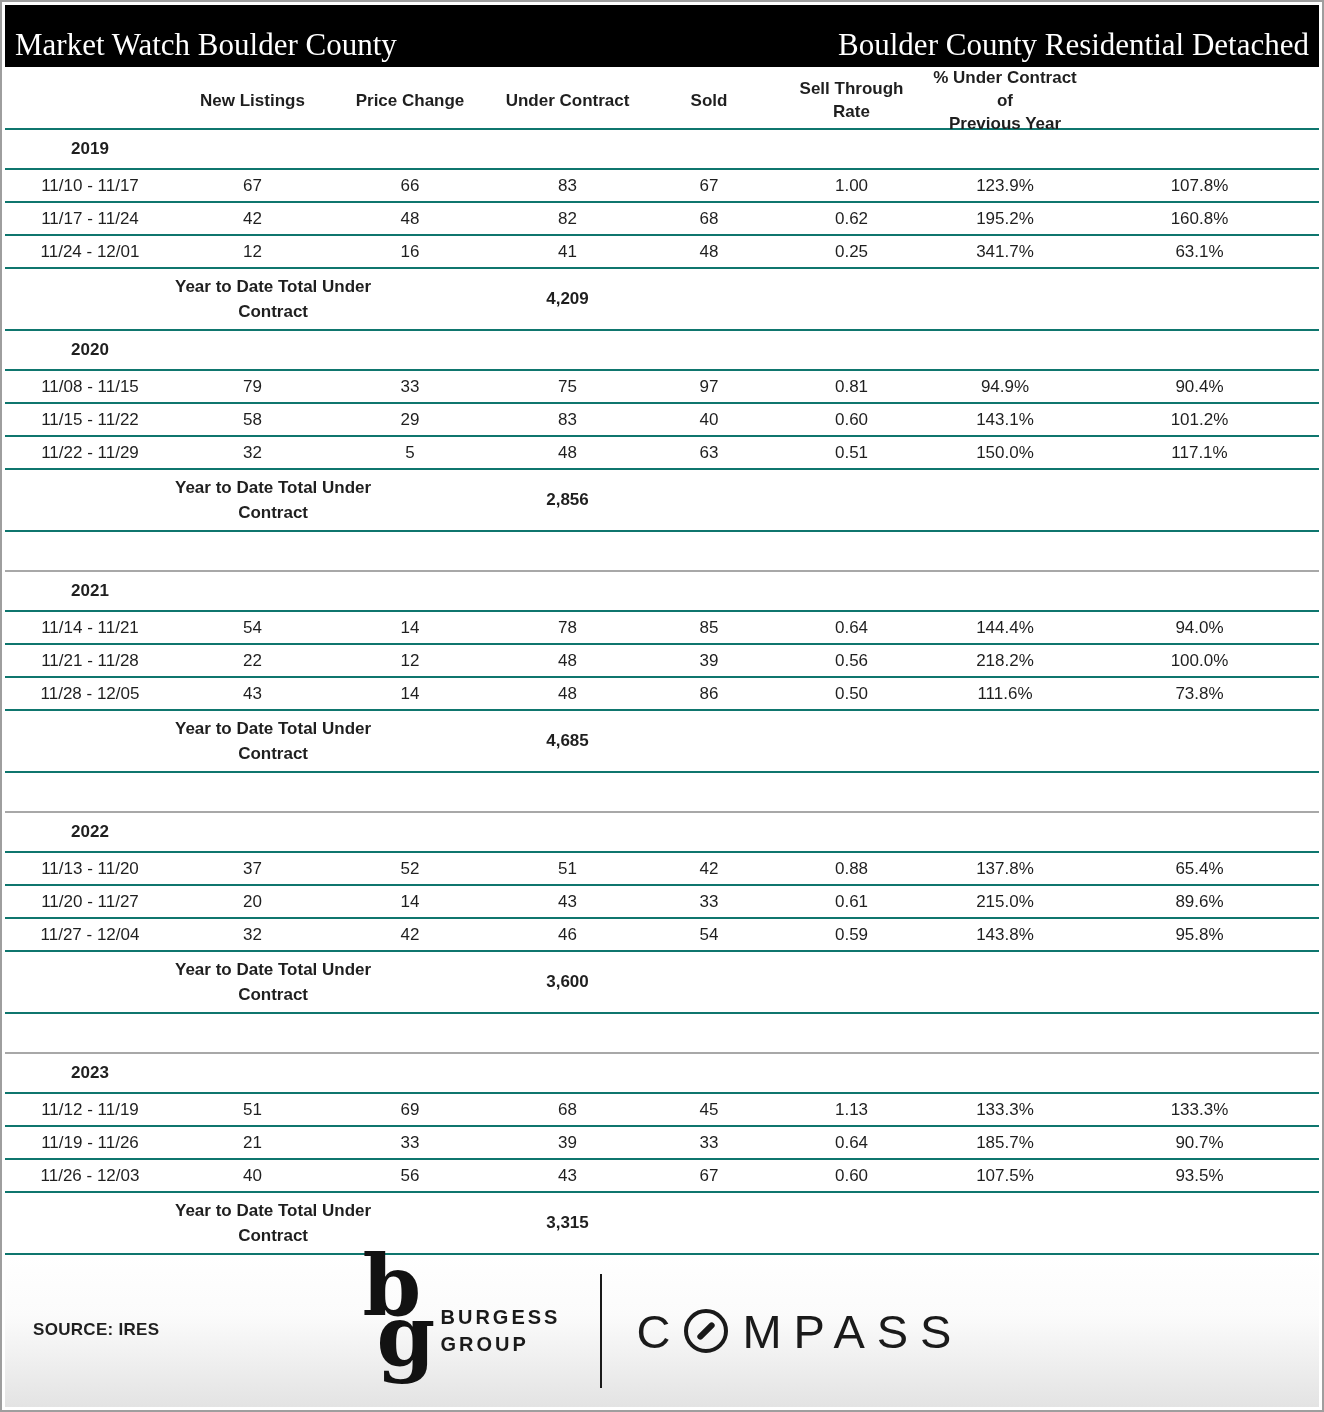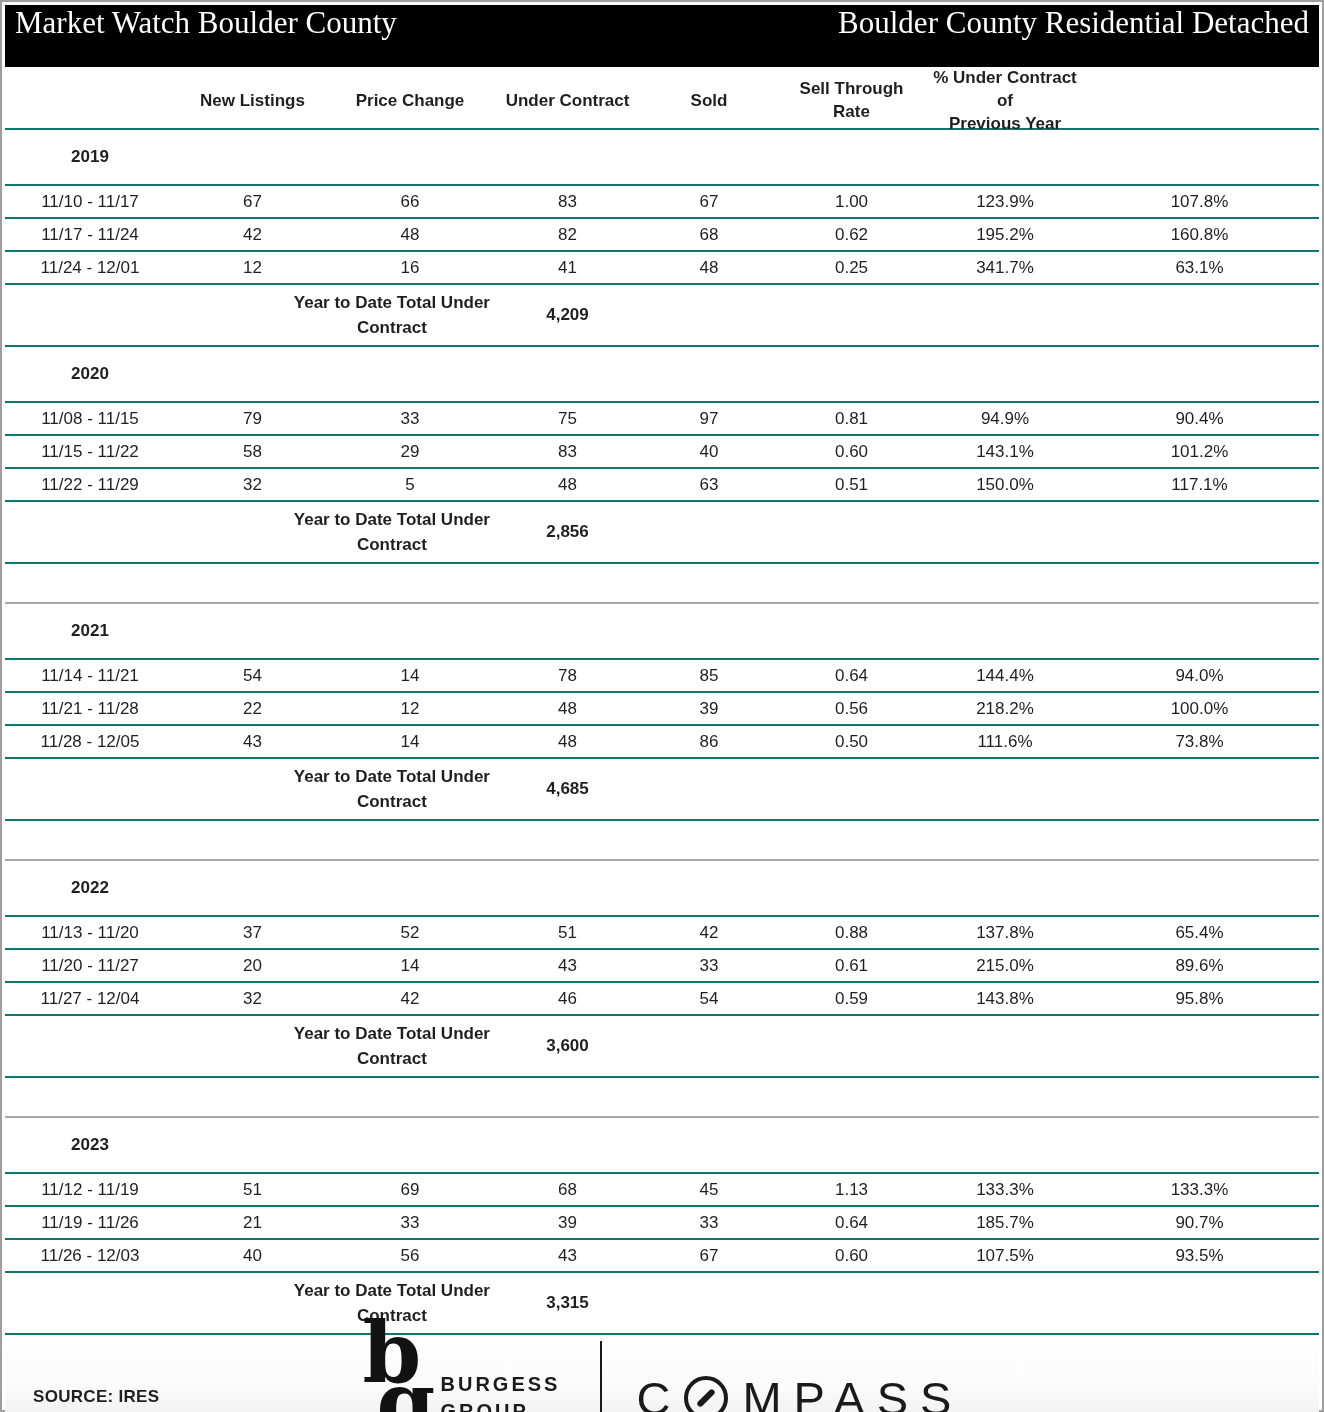--- a/index.html
+++ b/index.html
@@ -13,43 +13,43 @@
     width:1324px; height:1412px;
     border:2px solid #9e9e9e;
     padding:3px;
     background:#ffffff;
     display:flex; flex-direction:column;
   }
   
   .banner {
     height:62px; flex:0 0 62px;
     background:#000000; color:#ffffff;
-    display:flex; justify-content:space-between; align-items:flex-start;
+    display:flex; justify-content:space-between; align-items:flex-end;
     padding:0 10px 4px 10px;
     font-family:"Liberation Serif", serif;
     font-size:31px; font-weight:500;
     white-space:nowrap;
   }
   
   .grid-row {
     display:grid;
     grid-template-columns:170px 155px 160px 155px 128px 157px 150px 1fr;
     align-items:center;
     border-bottom:2px solid #0f766e;
     background:#ffffff;
   }
   .header-row { height:63px; flex:0 0 63px; font-weight:bold; font-size:17px; }
   .hcell { display:flex; align-items:center; justify-content:center; height:100%; }
   .hcell span { white-space:pre-line; text-align:center; line-height:1.35; }
-  .year-row { height:56px; }
+  .year-row { height:40px; }
   .year-label { grid-column:1; text-align:center; font-weight:bold; font-size:17px; }
   .data-row { height:33px; font-size:17px; }
   .cell { text-align:center; }
   .ytd-row { height:62px; }
-  .ytd-label { grid-column:2 / 4; display:flex; justify-content:flex-end; align-items:center; }
+  .ytd-label { grid-column:2 / 4; display:flex; justify-content:flex-start; align-items:center; }
   .ytd-label span { white-space:pre-line; text-align:center; font-weight:bold; font-size:17px; line-height:1.5; }
   .ytd-value { grid-column:4; text-align:center; font-weight:bold; font-size:17px; }
   .spacer-row { height:40px; border-bottom:2px solid #a8a8a8; background:#ffffff; }
   
   .footer {
     flex:1 1 auto;
     position:relative;
     display:flex; align-items:center;
     background:linear-gradient(180deg,#ffffff 0%,#fbfbfb 40%,#e3e3e3 100%);
   }

